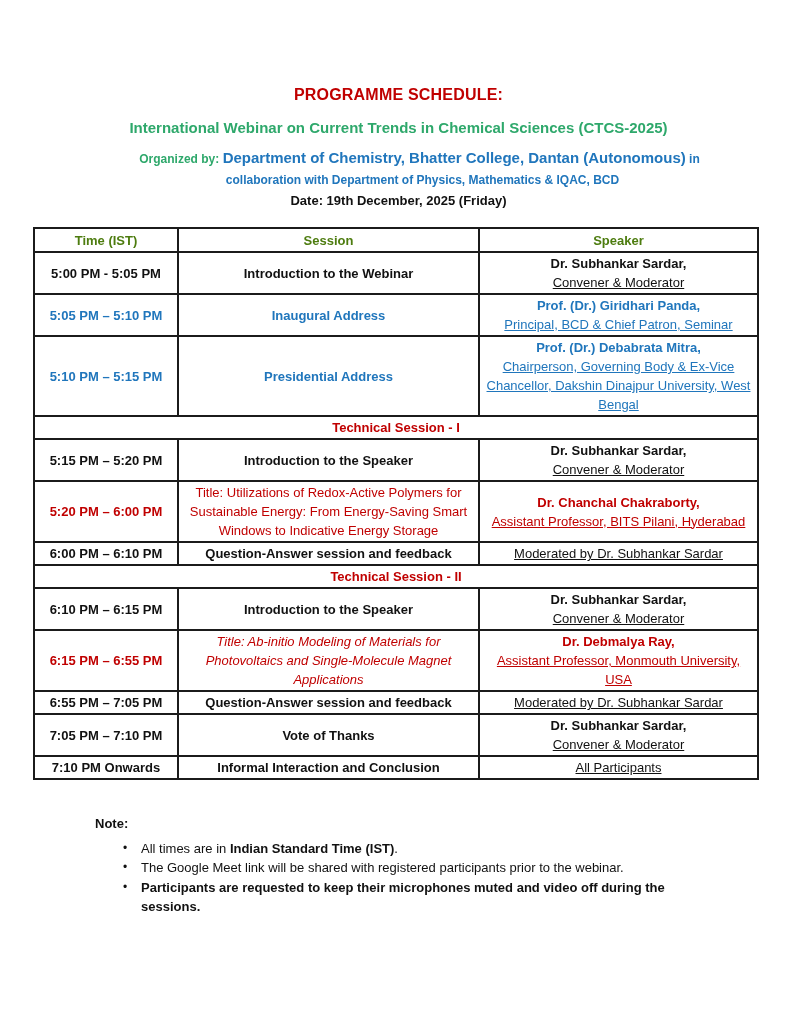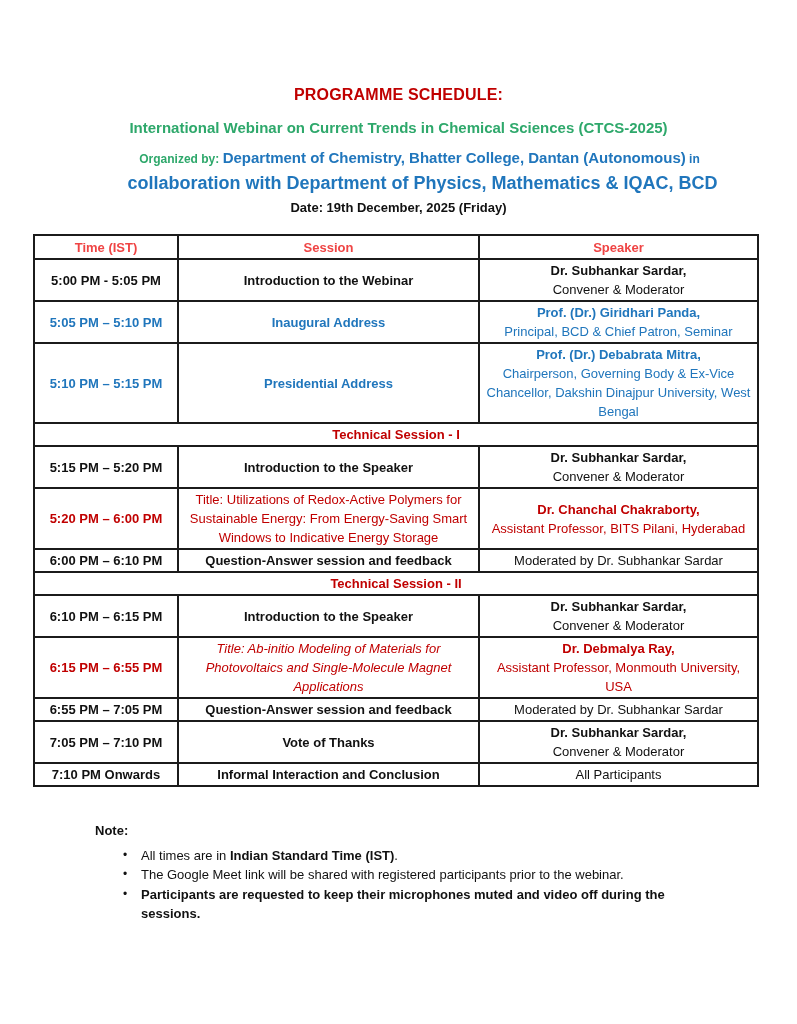--- a/index.html
+++ b/index.html
@@ -26,21 +26,21 @@
     margin-top:13px;
     font-weight:bold;
     color:#2076BC;
     font-size:12px;
     padding-left:42px;
   }
   .organized .prefix{color:#2EA86B;font-size:12px;}
   .organized .main{font-size:15px;}
   .collab{
     margin-top:7px;
-    font-size:18px;font-weight:bold;
+    font-size:12px;font-weight:bold;
     color:#2076BC;
     padding-left:48px;
   }
   .date-line{
     margin-top:6px;
     font-size:13px;font-weight:bold;
     color:#111;
     text-align:center;
   }
   table.schedule{
@@ -54,30 +54,30 @@
     padding:1px 4px;
     font-size:13px;
     line-height:19px;
     vertical-align:middle;
     text-align:center;
     word-wrap:break-word;
   }
   col.c-time{width:144px;}
   col.c-session{width:301px;}
   col.c-speaker{width:279px;}
-  th.hdr{color:#ef4444;font-weight:bold;height:20px;padding:0 4px;margin-left:30px;}
+  th.hdr{color:#4d7c0f;font-weight:bold;height:20px;padding:0 4px;margin-left:30px;}
   td.time{font-weight:bold;}
   td.session{font-weight:bold;}
   tr.r-blue td{color:#2076BC;}
   tr.r-red td{color:#C00000;}
   tr.r-black td{color:#111;}
   td.session.plain{font-weight:normal;}
   td.session.ital{font-weight:normal;font-style:italic;}
   .spk-name{font-weight:bold;display:block;}
-  .spk-role{font-weight:normal;display:block;}
+  .spk-role{font-weight:normal;display:block;text-decoration:underline;}
   td.section-row{
     color:#C00000;font-weight:bold;
     padding:0;height:18px;line-height:18px;
   }
   .note{
     margin:34px 0 0 95px;
     width:600px;
     font-size:13px;
     line-height:19.5px;
   }

